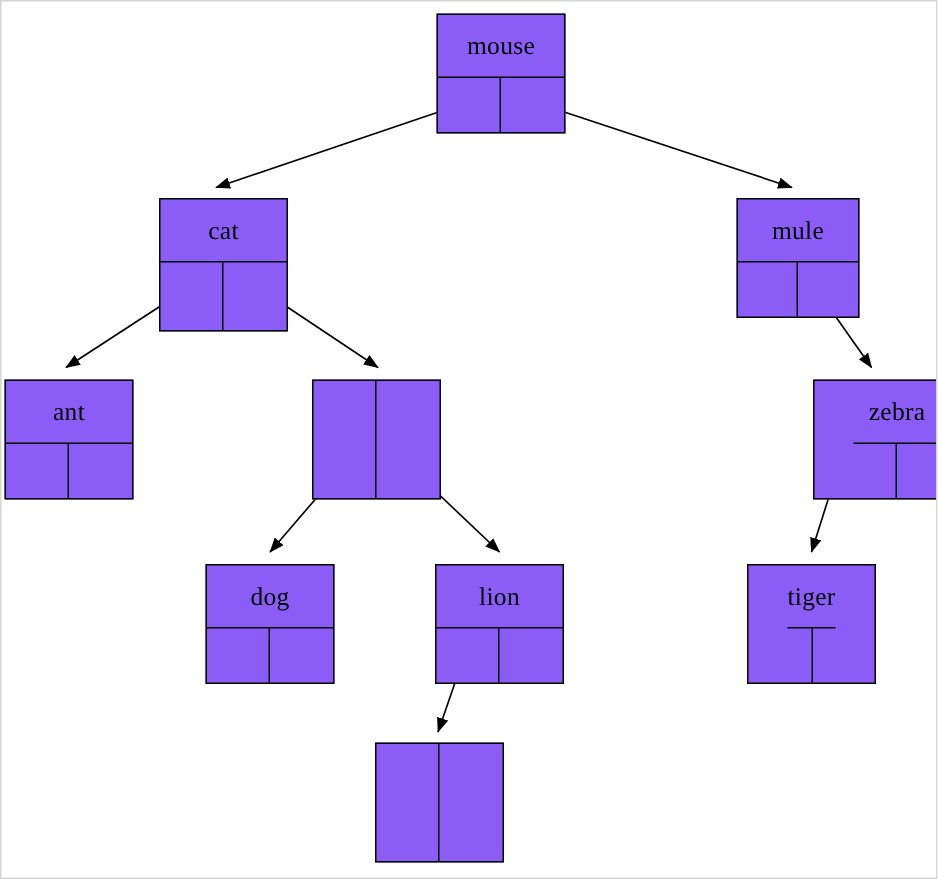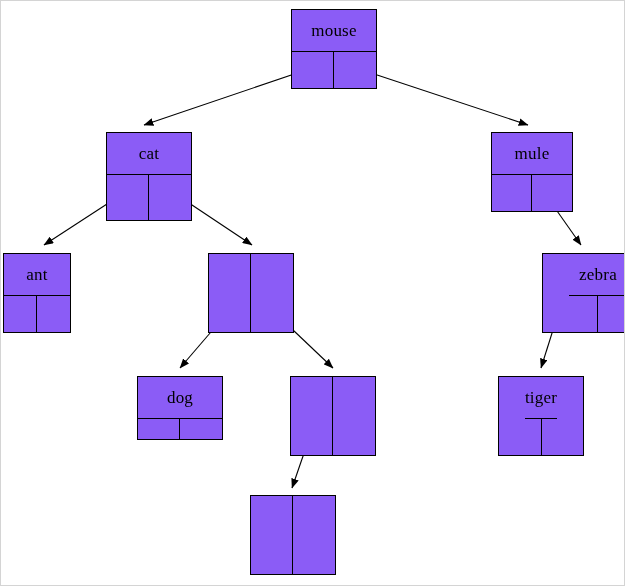--- a/index.html
+++ b/index.html
@@ -97,48 +97,49 @@
           <div class="ptr-cell right"></div>
         </div>
       </div>
       <div class="node" style="left: 477px; top: 131px; width: 82px; height: 80px; margin-left: 13px;">
         <div class="node-label" style="height: 42px;">mule</div>
         <div class="node-ptrs">
           <div class="ptr-cell left"></div>
           <div class="ptr-cell right"></div>
         </div>
       </div>
-      <div class="node" style="left: 2px; top: 252px; width: 68px; height: 80px;">
+      <div class="node" style="left: 2px; top: 252px; width: 86px; height: 80px;">
         <div class="node-label" style="height: 42px;">ant</div>
         <div class="node-ptrs">
           <div class="ptr-cell left"></div>
           <div class="ptr-cell right"></div>
         </div>
       </div>
       <div class="node" style="left: 207px; top: 252px; width: 86px; height: 80px;">
         <div class="node-ptrs">
           <div class="ptr-cell left"></div>
           <div class="ptr-cell right"></div>
         </div>
       </div>
       <div class="node" style="left: 541px; top: 252px; width: 86px; height: 80px; padding-left: 26px;">
         <div class="node-label" style="height: 42px;">zebra</div>
         <div class="node-ptrs">
           <div class="ptr-cell left"></div>
           <div class="ptr-cell right"></div>
         </div>
       </div>
-      <div class="node" style="left: 136px; top: 375px; width: 86px; height: 64px;">
+      <div class="node" style="left: 136px; top: 375px; width: 86px; height: 80px;">
         <div class="node-label" style="height: 42px;">dog</div>
         <div class="node-ptrs">
           <div class="ptr-cell left"></div>
           <div class="ptr-cell right"></div>
         </div>
       </div>
       <div class="node" style="left: 289px; top: 375px; width: 86px; height: 80px;">
+        <div class="node-label" style="height: 42px;">lion</div>
         <div class="node-ptrs">
           <div class="ptr-cell left"></div>
           <div class="ptr-cell right"></div>
         </div>
       </div>
       <div class="node" style="left: 497px; top: 375px; width: 86px; height: 80px; align-items: center;">
         <div class="node-label" style="height: 42px;">tiger</div>
         <div class="node-ptrs">
           <div class="ptr-cell left"></div>
           <div class="ptr-cell right"></div>

